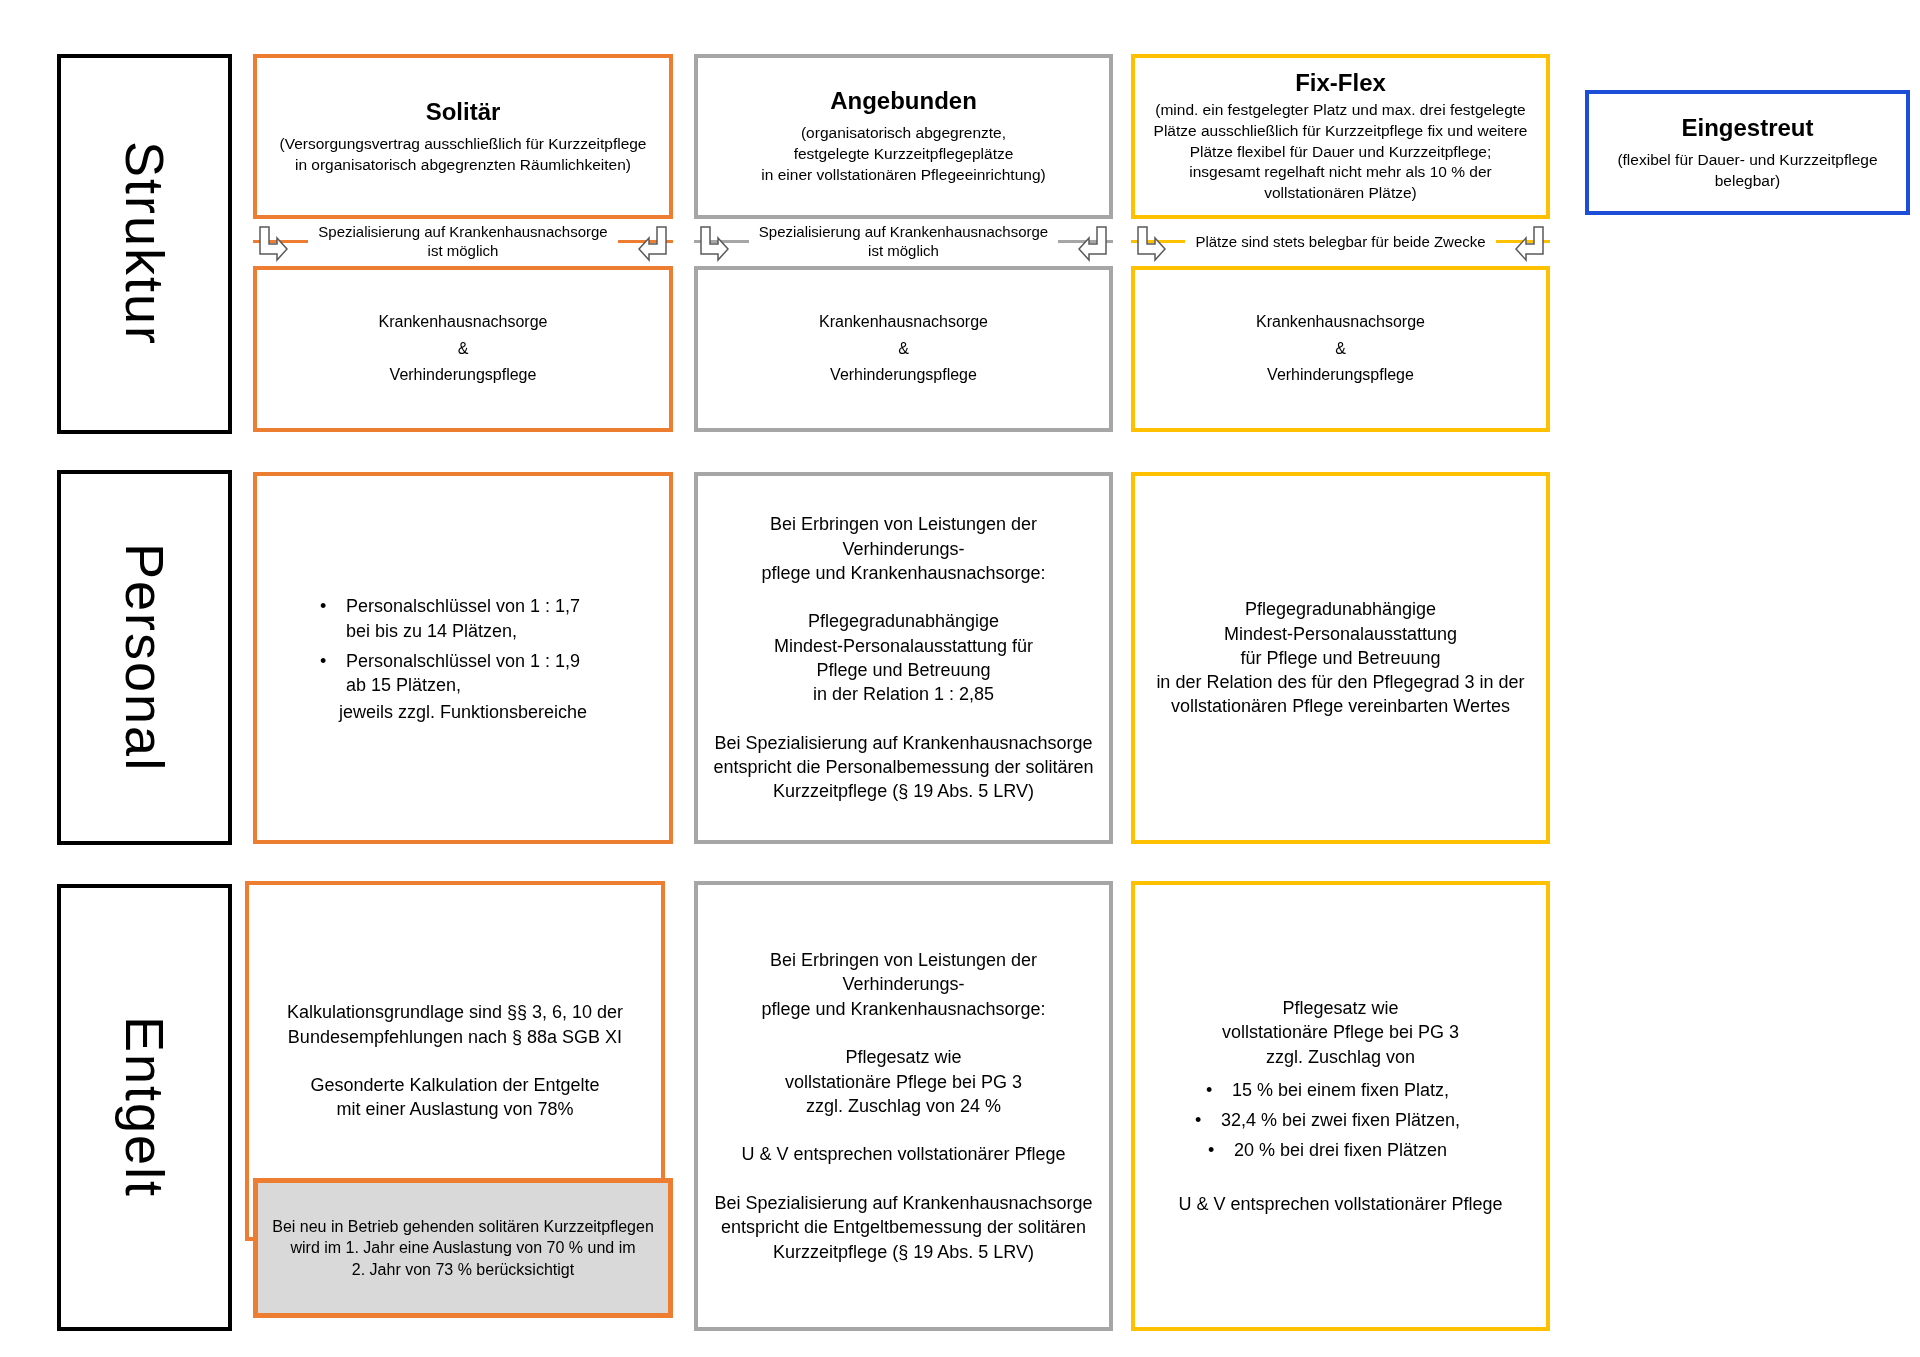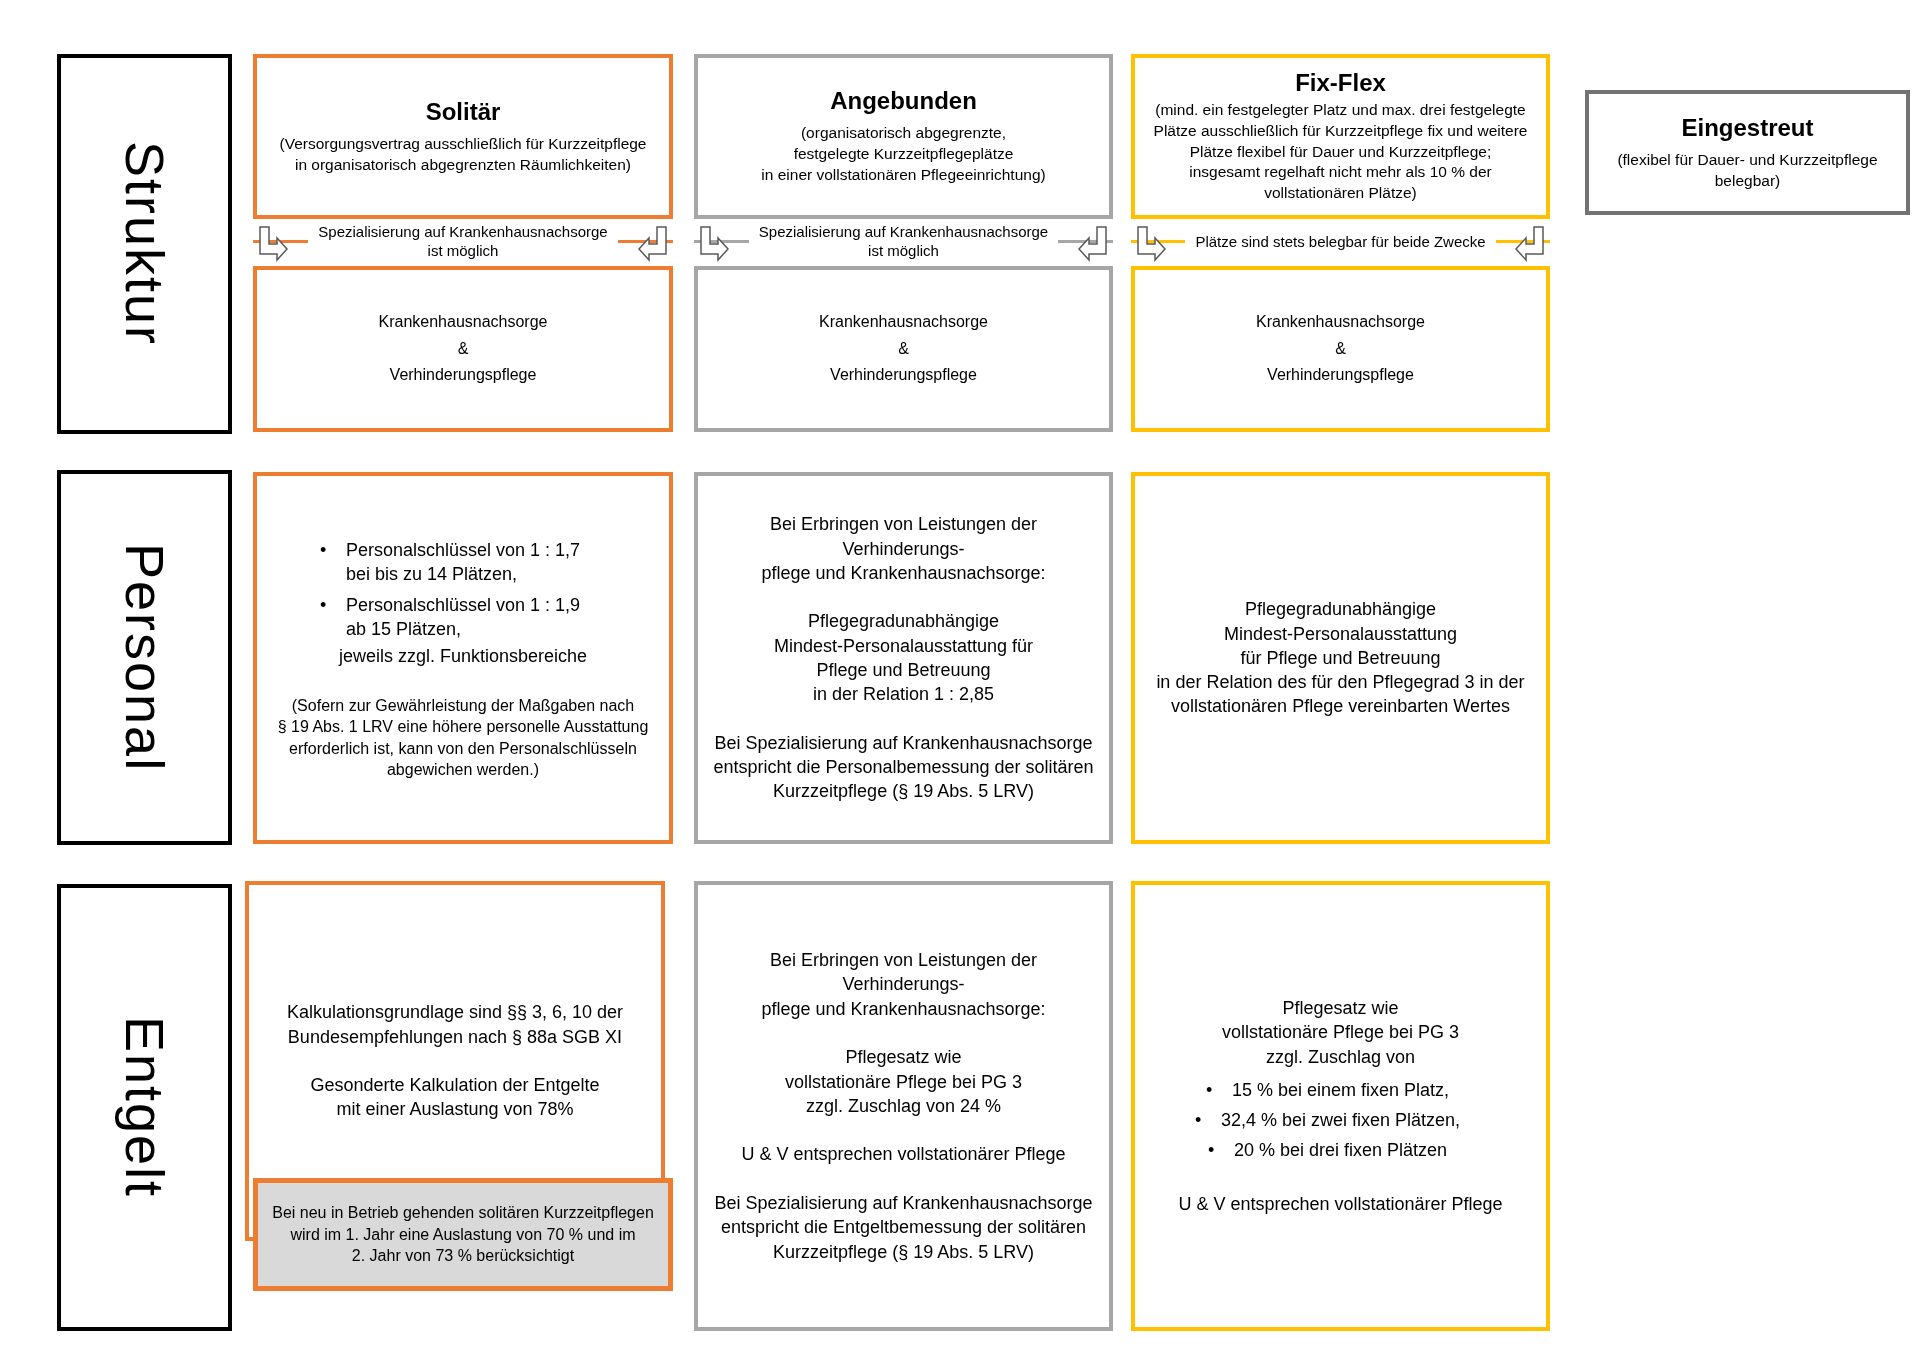--- a/index.html
+++ b/index.html
@@ -6,21 +6,21 @@
   .canvas {
     position:relative; width:1920px; height:1357px; background:#ffffff;
     font-family:"Liberation Sans", sans-serif; color:#000;
   }
   .box { position:absolute; background:#fff; box-sizing:border-box;
          display:flex; flex-direction:column; align-items:center; justify-content:center;
          text-align:center; }
   .b-orange { border:4px solid #ED7D31; }
   .b-gray   { border:4px solid #A6A6A6; }
   .b-yellow { border:4px solid #FFC000; }
-  .b-black  { border:4px solid #737373; }
+  .b-black  { border:4px solid #1d4ed8; }
 
   .rowlabel { position:absolute; box-sizing:border-box; border:4px solid #000;
               background:#fff; display:flex; align-items:center; justify-content:center; }
   .vtext { writing-mode:vertical-rl; font-size:54px; letter-spacing:2px; white-space:nowrap; }
 
   .title { font-size:24px; font-weight:bold; margin-bottom:8px; }
   .subtitle { font-size:15.5px; line-height:1.35; }
   .pre { white-space:pre-line; }
 
   .struktur-body { font-size:16px; line-height:1.65; }
@@ -136,24 +136,20 @@
 Verhinderungspflege</div>
   </div>
 
 
   <div class="box b-orange" style="left:253px;top:472px;width:420px;height:372px;padding:10px 16px">
     <div class="bullet-item">Personalschlüssel von 1 : 1,7
 bei bis zu 14 Plätzen,</div>
     <div class="bullet-item">Personalschlüssel von 1 : 1,9
 ab 15 Plätzen,</div>
     <div class="body">jeweils zzgl. Funktionsbereiche</div>
-    <div class="note-text pre" style="margin-top:26px">(Sofern zur Gewährleistung der Maßgaben nach
-§ 19 Abs. 1 LRV eine höhere personelle Ausstattung
-erforderlich ist, kann von den Personalschlüsseln
-abgewichen werden.)</div>
   </div>
 
   <div class="box b-gray" style="left:694px;top:472px;width:419px;height:372px;padding:10px 14px">
     <div class="body pre">Bei Erbringen von Leistungen der Verhinderungs-
 pflege und Krankenhausnachsorge:
 
 Pflegegradunabhängige
 Mindest-Personalausstattung für
 Pflege und Betreuung
 in der Relation 1 : 2,85
@@ -172,21 +168,21 @@
   </div>
 
   <div class="box b-orange" style="left:245px;top:881px;width:420px;height:360px;padding:10px 16px">
     <div class="body pre">Kalkulationsgrundlage sind §§ 3, 6, 10 der
 Bundesempfehlungen nach § 88a SGB XI
 
 Gesonderte Kalkulation der Entgelte
 mit einer Auslastung von 78%</div>
   </div>
 
-  <div class="box note-box" style="left:253px;top:1178px;width:420px;height:113px;padding:13px 14px">
+  <div class="box note-box" style="left:253px;top:1178px;width:420px;height:140px;padding:13px 14px">
     <div class="note-text pre">Bei neu in Betrieb gehenden solitären Kurzzeitpflegen
 wird im 1. Jahr eine Auslastung von 70 % und im
 2. Jahr von 73 % berücksichtigt</div>
   </div>
 
   <div class="box b-gray" style="left:694px;top:881px;width:419px;height:450px;padding:10px 14px">
     <div class="body pre">Bei Erbringen von Leistungen der Verhinderungs-
 pflege und Krankenhausnachsorge:
 
 Pflegesatz wie

